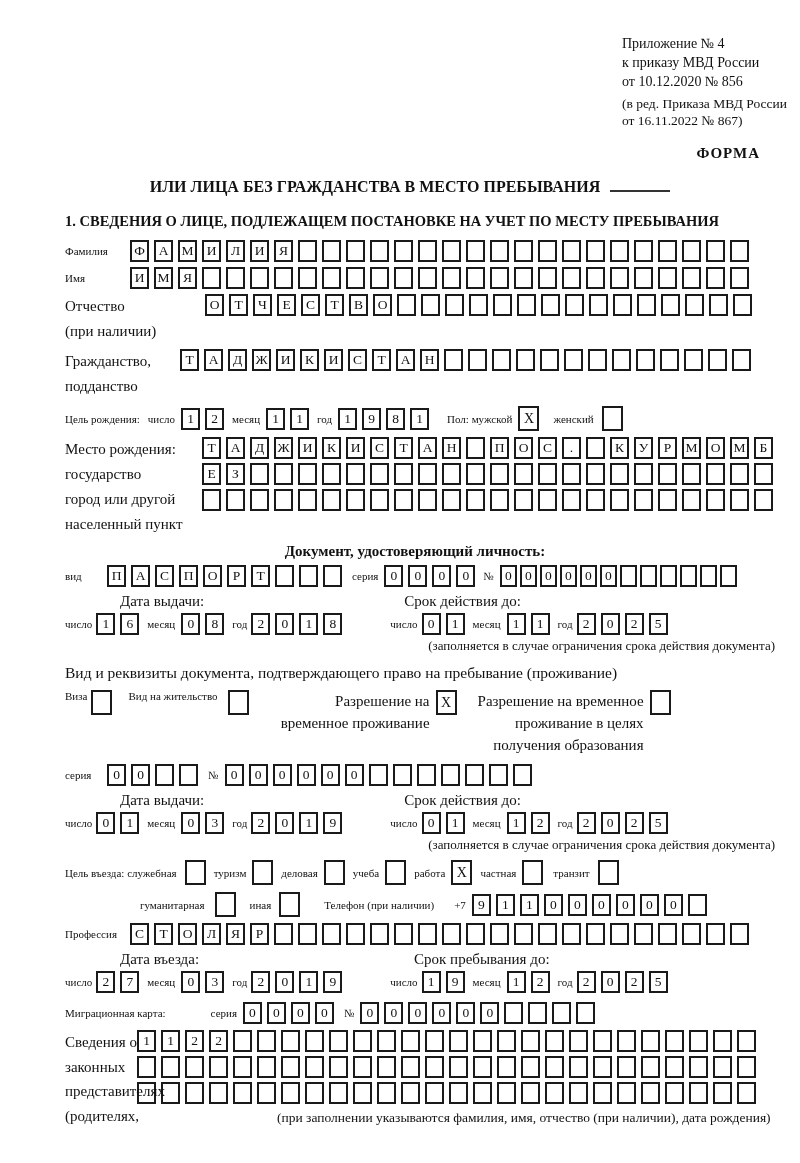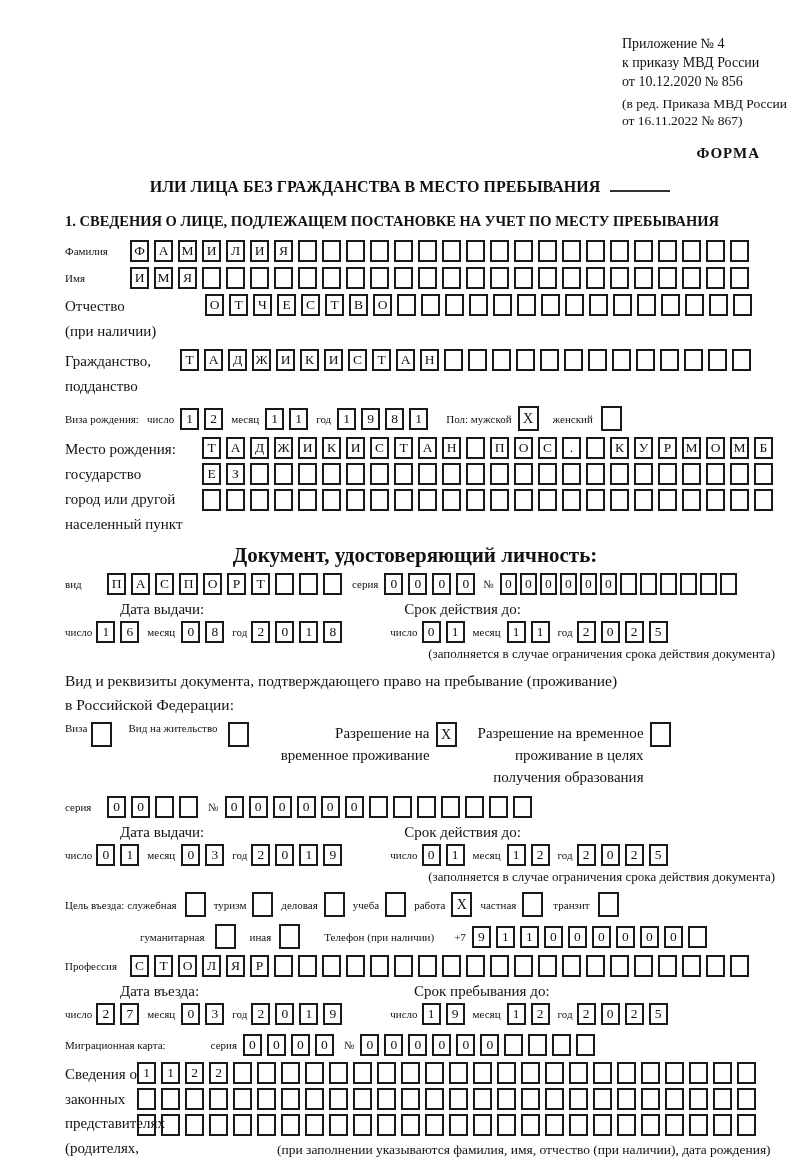--- a/index.html
+++ b/index.html
@@ -40,21 +40,21 @@
   .compact { gap:3px; }
   .compact .cb { width:17px; }
   .ck {
     display:inline-flex; align-items:center; justify-content:center;
     width:21px; height:25px; border:2px solid #1a1a1a;
     font-size:14px; background:#fff; flex:0 0 auto;
   }
   .ml4{margin-left:4px}.ml6{margin-left:6px}.ml8{margin-left:8px}.ml10{margin-left:10px}
   .ml12{margin-left:12px}.ml14{margin-left:14px}.ml16{margin-left:16px}.ml18{margin-left:18px}
   .ml20{margin-left:20px}.ml24{margin-left:24px}.ml45{margin-left:45px}.ml75{margin-left:75px}
-  .center-h { text-align:center; font-weight:bold; font-size:21px; margin-top:6px; padding-right:30px; }
+  .center-h { text-align:center; font-weight:bold; font-size:15px; margin-top:6px; padding-right:30px; }
   
   .dp-head { display:flex; font-size:15px; margin-top:6px; line-height:17px; }
   .dp-h1 { margin-left:55px; }
   .dp-h2 { margin-left:200px; }
   .dp-h2b { margin-left:215px; }
   .dp-right { margin-left:48px; display:inline-flex; align-items:center; }
   .note { font-size:13px; line-height:15px; text-align:right; padding-right:20px; margin-top:3px; }
   .plain { font-size:15.5px; line-height:24px; margin-top:8px; }
   .wrapbox { font-size:15px; line-height:22px; text-align:right; }
   .w165 { width:165px; } .w175 { width:175px; }
@@ -209,21 +209,21 @@
         <span class="cb"></span>
         <span class="cb"></span>
         <span class="cb"></span>
         <span class="cb"></span>
         <span class="cb"></span>
         <span class="cb"></span>
       </span>
   </div>
 
   <div class="row" style="margin-top:7px;">
-    <span class="lbl">Виза рождения:</span>
+    <span class="lbl">Цель рождения:</span>
     <span class="lbl ml8">число</span>
     <span class="boxes ml6">
         <span class="cb">1</span>
         <span class="cb">2</span>
       </span>
     <span class="lbl ml8">месяц</span>
     <span class="boxes ml6">
         <span class="cb">1</span>
         <span class="cb">1</span>
       </span>
@@ -407,21 +407,20 @@
           <span class="cb">2</span>
           <span class="cb">0</span>
           <span class="cb">2</span>
           <span class="cb">5</span>
         </span>
     </span>
   </div>
   <div class="note">(заполняется в случае ограничения срока действия документа)</div>
 
   <div class="plain">Вид и реквизиты документа, подтверждающего право на пребывание (проживание)</div>
-  <div class="plain" style="margin-top:0;">в Российской Федерации:</div>
 
   <div class="row top" style="margin-top:5px;">
     <span class="lbl">Виза</span>
     <span class="ck ml4"></span>
     <span class="lbl ml16">Вид на жительство</span>
     <span class="ck ml10"></span>
     <span class="wrapbox w165 ml16">Разрешение на временное проживание</span>
     <span class="ck ml6">X</span>
     <span class="wrapbox w175 ml12">Разрешение на временное проживание в целях получения образования</span>
     <span class="ck ml6"></span>

